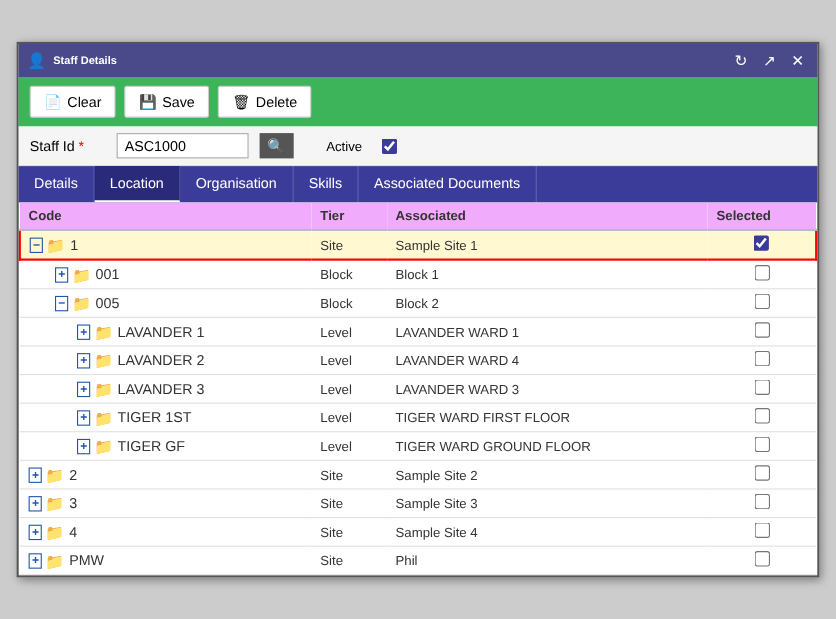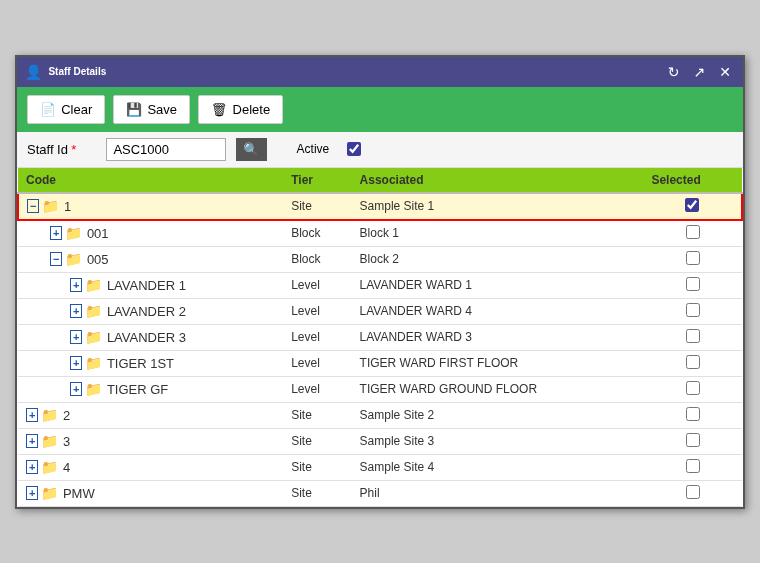--- a/index.html
+++ b/index.html
@@ -17,21 +17,21 @@
     .search-bar label { font-size: 12px; text-align: center; }
     .search-bar .required { color: red; }
     .search-input { border: 1px solid #aaa; padding: 3px 6px; width: 120px; font-size: 13px; margin-left: 20px; }
     .search-btn { background: #555; color: white; border: none; padding: 4px 7px; cursor: pointer; font-size: 13px; }
     .checkbox-group { display: flex; align-items: center; gap: 18px; margin-left: 20px; }
     .tabs { background: #3b3b9a; display: flex; }
     .tab { padding: 8px 14px; color: white; cursor: pointer; font-size: 13px; border-right: 1px solid rgba(255,255,255,0.2); }
     .tab.active { background: #2a2a7a; border-bottom: 2px solid #fff; }
     .table-container { overflow-y: auto; max-height: 360px; }
     table { width: 100%; border-collapse: collapse; }
-    thead th { background: #84cc16; border-bottom: 2px solid #bbb; padding: 5px 8px; text-align: left; font-weight: bold; font-size: 12px; color: #333; position: sticky; top: 0; z-index: 1; }
+    thead th { background: #f0abfc; border-bottom: 2px solid #bbb; padding: 5px 8px; text-align: left; font-weight: bold; font-size: 12px; color: #333; position: sticky; top: 0; z-index: 1; }
     thead th.right { text-align: left; }
     tbody tr { border-bottom: 1px solid #e0e0e0; }
     tbody tr.highlighted { background: #fff8d0; border: 2px solid red; }
     td { padding: 4px 8px; font-size: 12px; color: #333; vertical-align: middle; }
     td.right { text-align: center; }
     .expand-icon { color: #2255aa; cursor: pointer; font-size: 11px; margin-right: 3px; font-weight: bold; border: 1px solid #2255aa; padding: 0 2px; }
     .collapse-icon { color: #2255aa; cursor: pointer; font-size: 11px; margin-right: 3px; font-weight: bold; border: 1px solid #2255aa; padding: 0 2px; }
     .folder-icon { color: #5aaa5a; font-size: 14px; margin-right: 4px; }
     .indent-1 { padding-left: 24px; }
     .indent-2 { padding-left: 44px; }
@@ -76,20 +76,27 @@
       <span class="required"> *</span>
     </label>
     <input class="search-input" type="text" value="ASC1000" style="">
     <button class="search-btn">🔍</button>
     <div class="checkbox-group">
       <label>Active</label>
       <input type="checkbox" class="cb" checked="" style="">
     </div>
   </div>
 
+  <div class="tabs">
+    <div class="tab">Details</div>
+    <div class="tab active">Location</div>
+    <div class="tab">Organisation</div>
+    <div class="tab">Skills</div>
+    <div class="tab">Associated Documents</div>
+  </div>
 
   <div class="table-container">
     <table>
       <thead>
         <tr>
           <th>Code</th>
           <th>Tier</th>
           <th>Associated</th>
           <th class="right">Selected</th>
         </tr>

